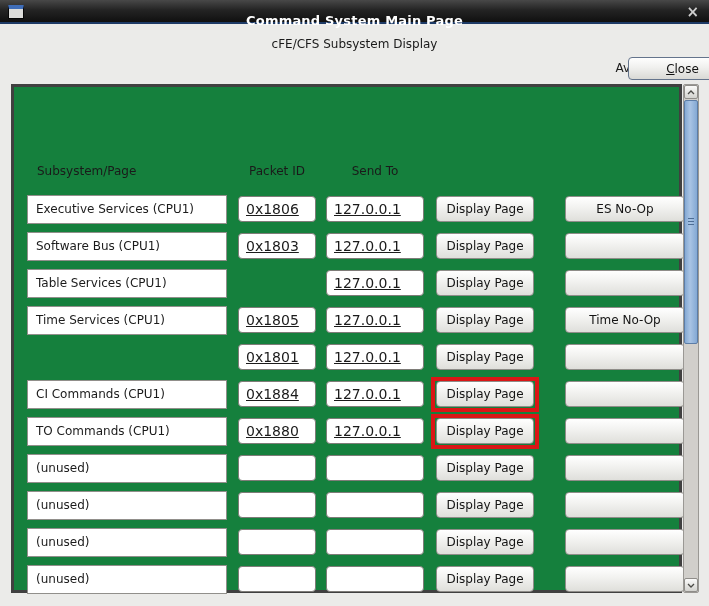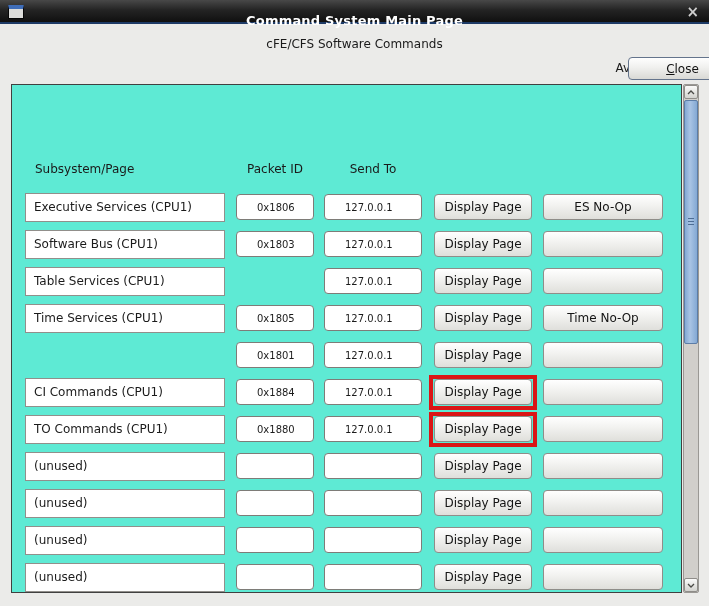--- a/index.html
+++ b/index.html
@@ -41,48 +41,48 @@
     border: 1px solid #64748c; border-radius: 4px;
     background: linear-gradient(180deg, #fefefe, #f0f0ee 45%, #d9d9d5);
     font-family: inherit; font-size: 12px; color: #111;
   }
   .close-btn span { display: inline-block; }
   .close-btn span::first-letter { text-decoration: underline; }
 
   
   .panel {
     position: absolute; left: 11px; top: 84px; width: 671px; height: 509px;
-    border: 1px solid #404040; background: #5eead4;
+    border: 3px solid #404040; background: #15803d;
   }
   .col-headers span { position: absolute; font-size: 12px; color: #1a1a1a; }
   .h-subsystem { left: 23px;  top: 77px; }
   .h-packet    { left: 224px; top: 77px; width: 78px; text-align: center; }
   .h-sendto    { left: 312px; top: 77px; width: 98px; text-align: center; }
 
   .row { position: absolute; left: 0; width: 100%; height: 29px; }
   .cell { position: absolute; font-family: inherit; }
   .subsystem {
     left: 13px; top: 0; width: 200px; height: 29px;
     background: #ffffff; border: 1px solid #918f8b;
     font-size: 12px; line-height: 27px; padding-left: 8px;
     white-space: nowrap; overflow: hidden; color: #1b1b1b;
   }
   input.cell {
     background: #ffffff; border: 1px solid #7e7c78; border-radius: 4px;
-    font-size: 10px; padding-left: 20px; color: #1b1b1b; outline: none;
+    font-size: 14px; padding-left: 7px; color: #1b1b1b; outline: none; text-decoration: underline;
   }
   .packet { left: 224px; top: 1px; width: 78px; height: 26px; }
   .sendto { left: 312px; top: 1px; width: 98px; height: 26px; }
   button.cell {
     border: 1px solid #8f8d89; border-radius: 4px;
     background: linear-gradient(180deg, #ffffff, #f3f3f1 40%, #dfdfdb);
     font-size: 12px; color: #141414;
   }
   .display-btn { left: 422px; top: 1px; width: 98px;  height: 26px; }
-  .extra-btn   { left: 531px; top: 1px; width: 120px; height: 26px; }
+  .extra-btn   { left: 551px; top: 1px; width: 120px; height: 26px; }
   .red-box {
     position: absolute; left: 417px; top: -3px; width: 108px; height: 35px;
     border: 4px solid #da1616; pointer-events: none;
   }
 
   
   .scrollbar {
     position: absolute; left: 683px; top: 84px; width: 16px; height: 509px;
     background: #d1cfcb; border: 1px solid #9a9894; border-radius: 2px;
   }
@@ -106,21 +106,21 @@
 </style>
 </head>
 <body>
 
 <div class="titlebar">
   <span class="win-icon"></span>
   <span class="win-title">Command System Main Page</span>
   <span class="close-x">×</span>
 </div>
 
-<div class="subtitle">cFE/CFS Software Commands</div>
+<div class="subtitle">cFE/CFS Subsystem Display</div>
 <div class="section-title">Available Pages</div>
 
 <button class="close-btn">
   <span>Close</span>
 </button>
 
 <div class="panel">
   <div class="col-headers">
     <span class="h-subsystem">Subsystem/Page</span>
     <span class="h-packet">Packet ID</span>

